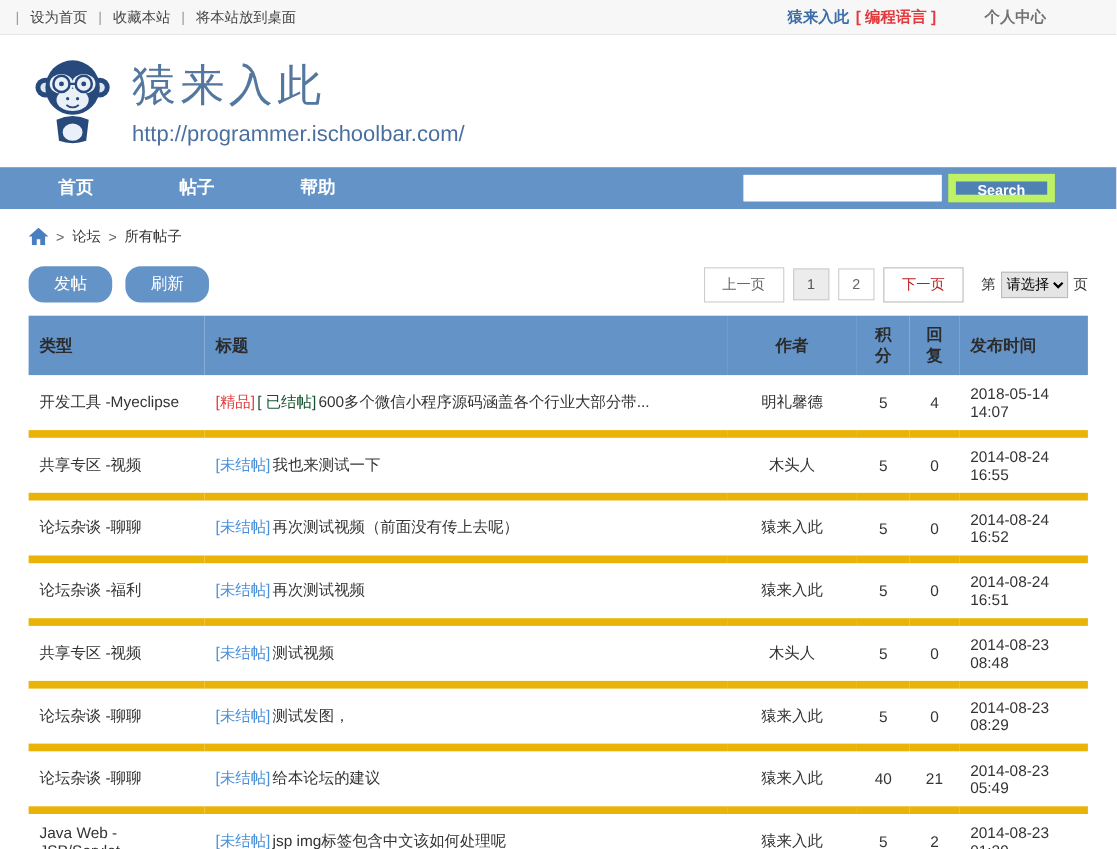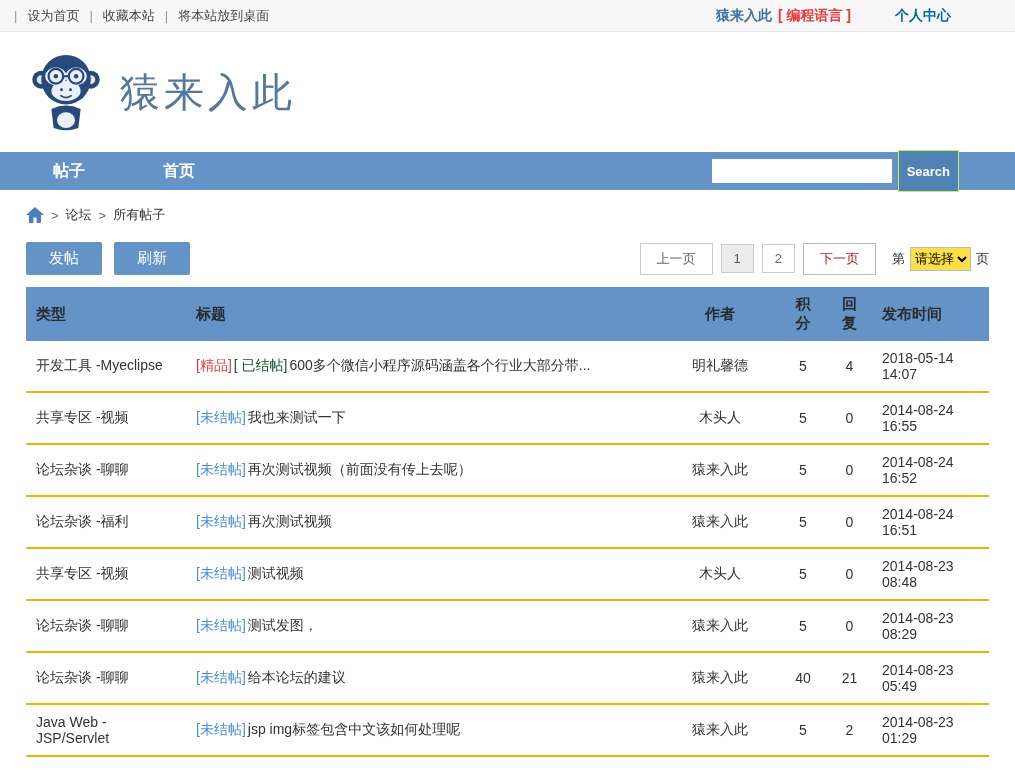--- a/index.html
+++ b/index.html
@@ -21,21 +21,21 @@
     justify-content: space-between;
     padding: 0 14px;
     font-size: 13px;
     color: #444;
   }
   .topbar-left { display: flex; align-items: center; gap: 10px; }
   .topbar .sep { color: #999; }
   .topbar-right { display: flex; align-items: center; gap: 6px; }
   .topbar-right .uname { color: #3d6ea8; font-weight: bold; font-size: 14px; }
   .topbar-right .logout { color: #e4393c; font-weight: bold; font-size: 14px; }
-  .topbar-right .ucenter { color: #0369a1; font-weight: bold; font-size: 14px; margin-left: 38px; margin-right: 50px; }
+  .topbar-right .ucenter { color: #737373; font-weight: bold; font-size: 14px; margin-left: 38px; margin-right: 50px; }
 
   
   .site-header {
     height: 120px;
     background: #fff;
     display: flex;
     align-items: center;
     padding-left: 30px;
   }
   .logo { width: 72px; height: 84px; margin-right: 18px; flex: 0 0 auto; }
@@ -71,24 +71,24 @@
   .nav-search { margin-left: auto; display: flex; align-items: center; gap: 6px; padding-right: 42px; }
   .nav-search input {
     width: 180px; height: 24px;
     border: 1px solid #fff;
     background: #fff;
     padding: 0 6px;
     font-size: 13px;
     outline: none;
   }
   .nav-search button {
-    height: 42px;
-    padding: 0 8px;
+    height: 26px;
+    padding: 0 20px;
     background: #4f81b5;
-    border: 1px solid #bef264;
+    border: 7px solid #bef264;
     color: #fff;
     font-size: 13px;
     font-weight: bold;
     cursor: pointer;
   }
 
   
   .breadcrumb {
     display: flex;
     align-items: center;
@@ -106,61 +106,61 @@
     align-items: center;
     padding: 6px 26px 10px;
   }
   .btn-blue {
     background: #6493c8;
     color: #fff;
     border: none;
     font-size: 15px;
     padding: 7px 23px;
     margin-right: 12px;
-    border-radius: 2px;
+    border-radius: 14px;
     cursor: pointer;
   }
   .pagination { margin-left: auto; display: flex; align-items: center; gap: 8px; font-size: 13px; justify-content: center; }
   .page-box {
     border: 1px solid #ccc;
     background: #fff;
     padding: 6px 16px;
     color: #666;
     cursor: pointer;
   }
   .page-box.num { padding: 6px 12px; }
   .page-box.current { background: #ececec; color: #555; }
   .page-box.next { color: #b91c1c; border-color: #bbb; }
   .page-jump { display: flex; align-items: center; gap: 5px; margin-left: 8px; font-size: 13px; }
   .page-jump select {
     height: 24px;
     border: 1px solid #bbb;
     font-size: 13px;
-    background: #fde047;
+    background: #e5e5e5;
   }
 
   
   table.posts {
     width: 963px;
     margin: 2px 26px 0;
     border-collapse: collapse;
     font-size: 14px;
   }
   table.posts thead th {
     background: #6493c8;
     color: #2b2b2b;
     font-size: 15px;
     font-weight: bold;
     text-align: left;
     padding: 8px 10px;
   }
   table.posts th.c, table.posts td.c { text-align: center; }
   table.posts tbody td {
     padding: 9px 10px;
-    border-bottom: 2px solid #eab308;
+    border-bottom: 7px solid #eab308;
     color: #333;
     margin-top: 28px;
   }
   .tag { font-weight: normal; margin-right: 2px; }
   .post-title { color: #333; }
 </style>
 </head>
 <body>
 
 <div class="topbar">
@@ -197,26 +197,28 @@
       <circle cx="41" cy="23" r="2" fill="#27497c"></circle>
       <circle cx="28" cy="35" r="1.3" fill="#27497c"></circle>
       <circle cx="36" cy="35" r="1.3" fill="#27497c"></circle>
       <path d="M27 40 Q32 44 37 40" stroke="#27497c" stroke-width="1.5" fill="none"></path>
       <path d="M19 52 Q32 46 45 52 L43 69 Q32 73 21 69 Z" fill="#27497c"></path>
       <ellipse cx="32" cy="62" rx="8" ry="7" fill="#e9f0f8"></ellipse>
     </svg>
   </span>
   <div class="site-title">
     <div class="site-name">猿来入此</div>
+    <div class="site-url">http://programmer.ischoolbar.com/</div>
   </div>
 </div>
 
 <div class="nav">
+  <a class="nav-item">首页</a>
   <a class="nav-item">帖子</a>
-  <a class="nav-item">首页</a>
+  <a class="nav-item">帮助</a>
   <div class="nav-search">
     <input type="text" value="" style="">
     <button>Search</button>
   </div>
 </div>
 
 <div class="breadcrumb">
   <span class="home-icon">
     <svg viewBox="0 0 18 16" width="18" height="16">
       <path d="M9 0 L18 8 H15 V16 H10.6 V10.5 H7.4 V16 H3 V8 H0 Z" fill="#4a7fbf"></path>

